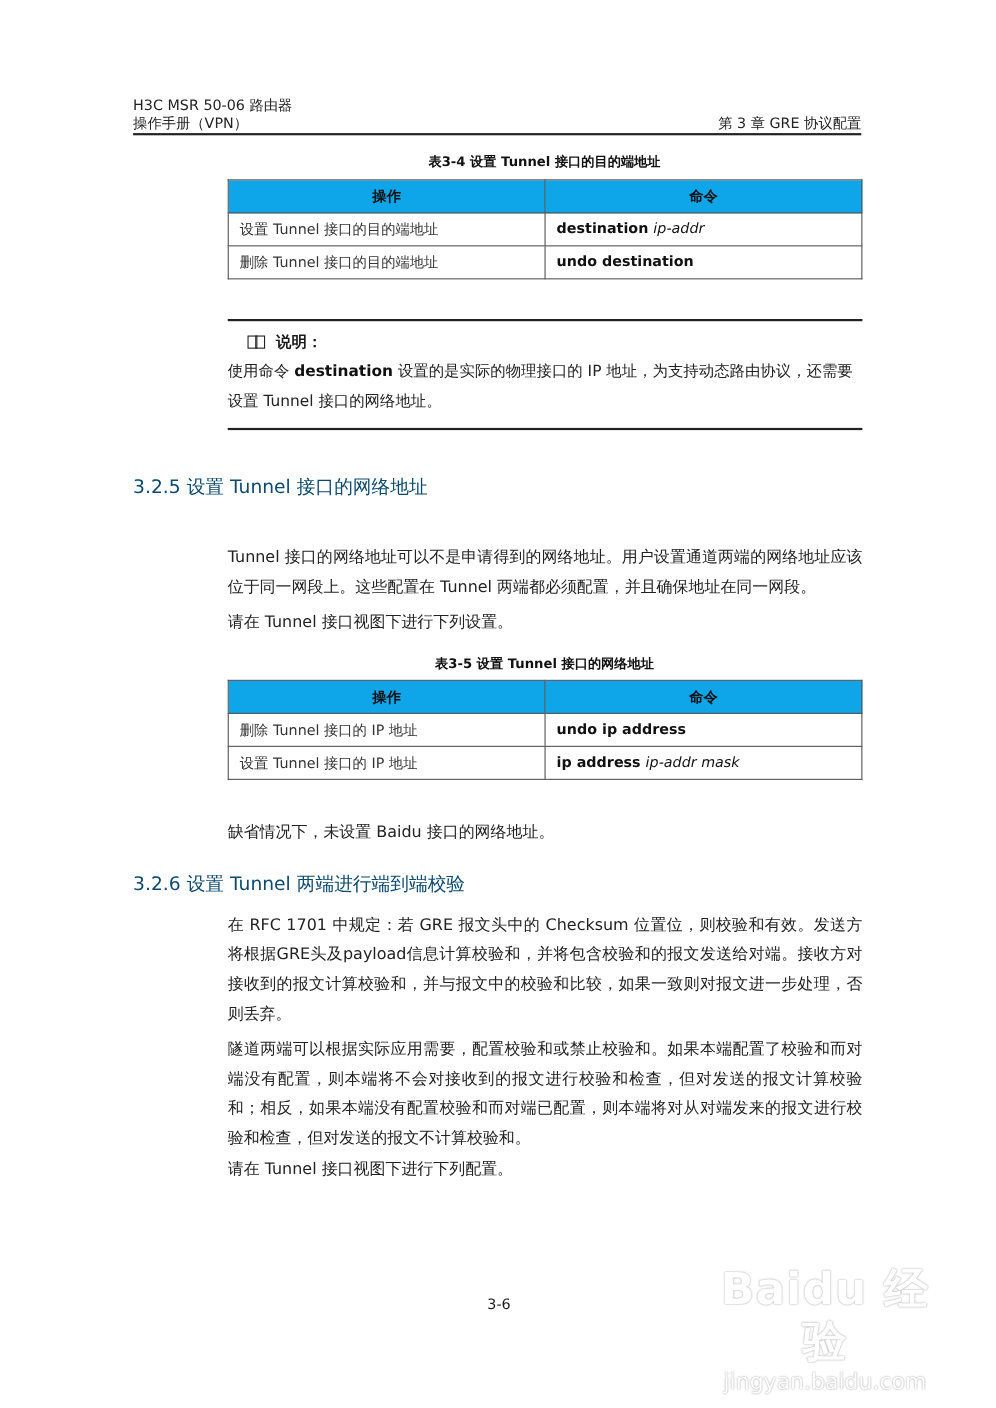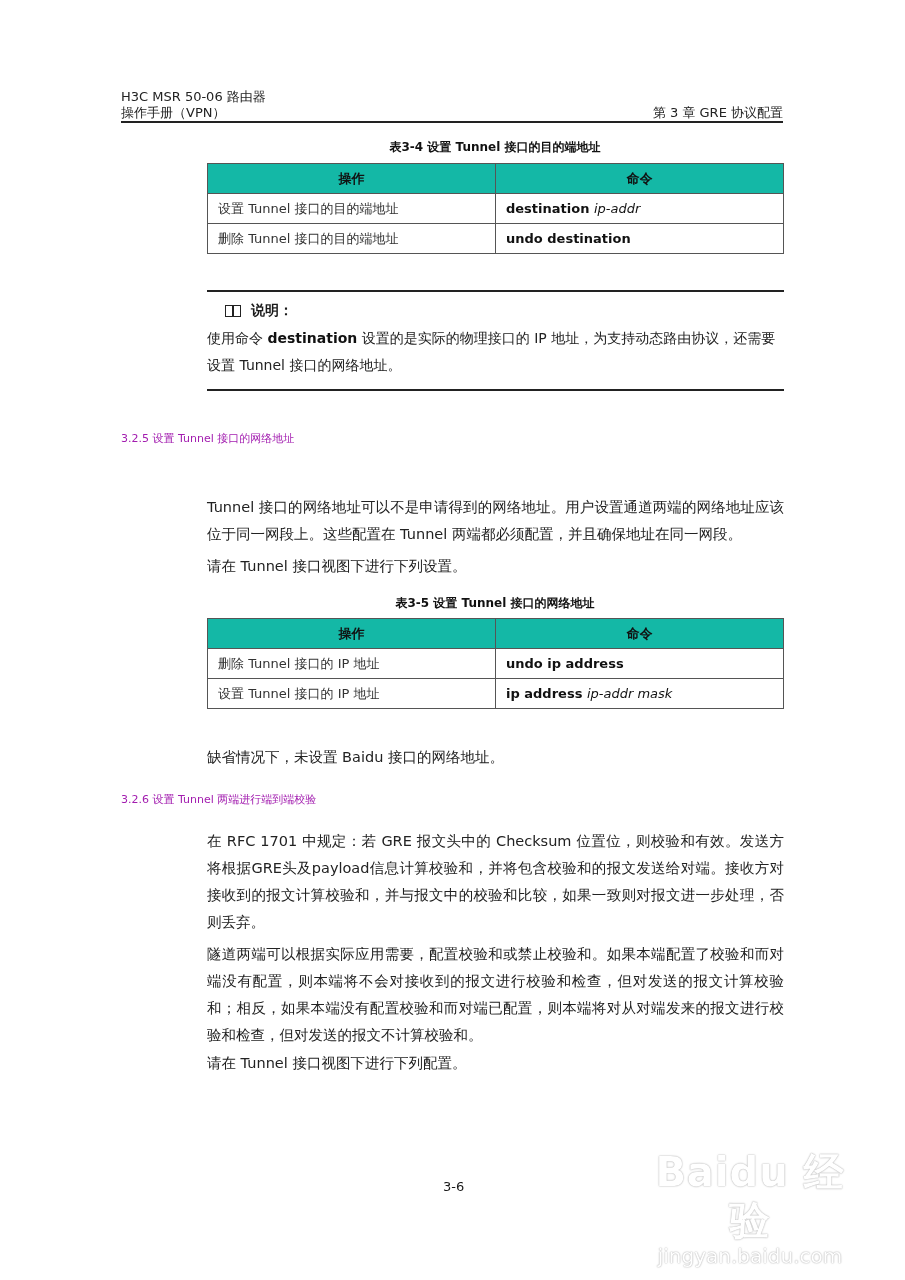--- a/index.html
+++ b/index.html
@@ -4,33 +4,33 @@
 <style>
   html, body { margin:0; padding:0; background:#ffffff; }
   body { width:905px; height:1280px; position:relative; overflow:hidden;
          font-family:"DejaVu Sans","Liberation Sans",sans-serif; color:#1a1a1a; }
   .abs { position:absolute; }
   .hdr { font-size:13px; line-height:17px; color:#222; }
   .hdr-rule { position:absolute; left:121px; top:121px; width:662px; height:2px; background:#222; }
   .caption { font-size:12px; font-weight:bold; color:#111; text-align:center; left:207px; width:576px; }
   table.cmd { position:absolute; left:207px; width:577px; border-collapse:collapse; font-size:13px; }
   table.cmd th, table.cmd td { border:1px solid #555; height:29px; padding:0 10px; }
-  table.cmd th { background:#14b8a6; font-weight:bold; text-align:center; font-size:13px; color:#111; }
+  table.cmd th { background:#0ea5e9; font-weight:bold; text-align:center; font-size:13px; color:#111; }
   table.cmd td.op { width:267px; color:#333; }
   table.cmd td.cmdc { font-weight:bold; color:#111; }
   table.cmd td.cmdc i { font-weight:normal; font-style:italic; }
   .note { position:absolute; left:207px; width:577px; }
   .note-rule { height:2px; background:#222; }
   .note-title { font-size:14px; font-weight:bold; margin:9px 0 0 18px; display:flex; align-items:center; gap:10px; height:20px; }
   .note-body { font-size:14px; line-height:27px; margin-top:4px; color:#222; }
   .note-body b { color:#111; }
   .book { width:16px; height:12px; position:relative; display:inline-block; }
   .book:before, .book:after { content:""; position:absolute; top:0; width:7px; height:10px; border:1.3px solid #222; }
   .book:before { left:0; } .book:after { right:0; }
-  .sec { font-size:11px; color:#a21caf; left:121px; }
+  .sec { font-size:17px; color:#0c4a6e; left:121px; }
   .para { position:absolute; left:207px; width:577px; font-size:14.5px; line-height:27px; color:#222; text-align:justify; }
   .pageno { font-size:13px; left:443px; top:1179px; }
   .wm { right:55px; top:1148px; width:200px; height:90px; color:#e4e4e4; text-align:center; }
   .wm-logo { font-size:40px; font-weight:bold; letter-spacing:1px; color:#fff;
              text-shadow:0 0 2px #bbb, 0 0 1px #aaa; line-height:48px; }
   .wm-url { font-size:20px; color:#fff; text-shadow:0 0 2px #bbb, 0 0 1px #aaa; line-height:24px; }
 </style>
 </head>
 <body>
 

